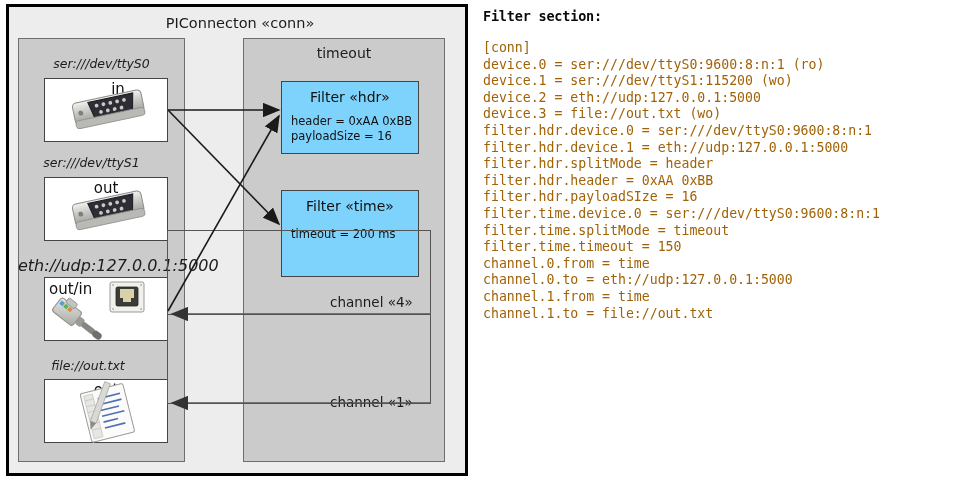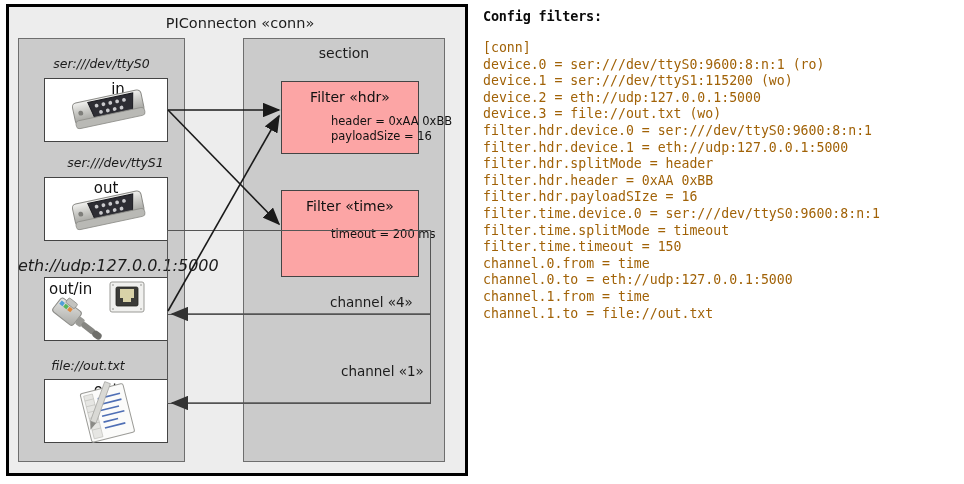--- a/index.html
+++ b/index.html
@@ -42,29 +42,29 @@
   .dev-box{
     position:absolute;background:#ffffff;border:1.5px solid #444;
     box-sizing:border-box;
   }
   .dev-dir{
     position:absolute;font-size:15px;color:#111;white-space:nowrap;
   }
 
   
   .filter-box{
-    position:absolute;background:#fca5a5;border:1.5px solid #444;
+    position:absolute;background:#7dd3fc;border:1.5px solid #444;
     box-sizing:border-box;
   }
   .filter-title{
     position:absolute;left:0;top:7px;width:100%;text-align:center;
     font-size:14px;color:#111;
   }
   .filter-prop{
-    position:absolute;font-size:11.5px;color:#111;white-space:nowrap;margin-left:40px;
+    position:absolute;font-size:11.5px;color:#111;white-space:nowrap;
   }
 
   
   .chan-rect{
     position:absolute;border:1.5px solid #555;box-sizing:border-box;
     background:transparent;
   }
   .chan-label{
     position:absolute;font-size:13.5px;color:#1c1c1c;white-space:nowrap;
   }
@@ -96,52 +96,52 @@
   <div class="outer-frame">
     <div class="outer-title">PIConnecton «conn»</div>
   </div>
 
   <div class="panel" id="devices-panel"></div>
 
   <div class="dev-label" style="left:18px;top:56px;width:167px;">ser:///dev/ttyS0</div>
   <div class="dev-box" style="left:44px;top:78px;width:124px;height:64px;"></div>
   <div class="dev-dir" style="left:44px;top:80px;width:148px;text-align:center;">in</div>
 
-  <div class="dev-label" style="left:32px;top:155px;width:167px;">ser:///dev/ttyS1</div>
+  <div class="dev-label" style="left:8px;top:155px;width:167px;">ser:///dev/ttyS1</div>
   <div class="dev-box" style="left:44px;top:177px;width:124px;height:64px;"></div>
   <div class="dev-dir" style="left:44px;top:179px;width:124px;text-align:center;">out</div>
 
   <div class="dev-label" style="left:18px;top:256px;width:167px;font-size:16px;">eth://udp:127.0.0.1:5000</div>
   <div class="dev-box" style="left:44px;top:277px;width:124px;height:64px;"></div>
   <div class="dev-dir" style="left:49px;top:280px;">out/in</div>
 
   <div class="dev-label" style="left:18px;top:358px;width:140px;">file://out.txt</div>
   <div class="dev-box" style="left:44px;top:379px;width:124px;height:64px;"></div>
   <div class="dev-dir" style="left:44px;top:381px;width:124px;text-align:center;">out</div>
 
   <div class="panel" id="filters-panel">
-    <div class="panel-title">section</div>
+    <div class="panel-title">timeout</div>
   </div>
 
   <div class="filter-box" style="left:281px;top:81px;width:138px;height:73px;">
     <div class="filter-title">Filter «hdr»</div>
     <div class="filter-prop" style="left:9px;top:32px;">header = 0xAA 0xBB</div>
     <div class="filter-prop" style="left:9px;top:47px;">payloadSize = 16</div>
   </div>
 
   <div class="filter-box" style="left:281px;top:190px;width:138px;height:87px;">
     <div class="filter-title">Filter «time»</div>
     <div class="filter-prop" style="left:9px;top:36px;">timeout = 200 ms</div>
   </div>
 
   <div class="chan-rect" style="left:167px;top:230px;width:264px;height:85px;"></div>
   <div class="chan-label" style="left:330px;top:294px;">channel «4»</div>
 
   <div class="chan-rect" style="left:167px;top:314px;width:264px;height:90px;"></div>
-  <div class="chan-label" style="left:330px;top:363px;margin-left:11px;">channel «1»</div>
+  <div class="chan-label" style="left:330px;top:394px;">channel «1»</div>
 
   <svg class="overlay" viewBox="0 0 478 484">
     <defs>
       <marker id="ah" markerWidth="11" markerHeight="9" refX="10" refY="4.5" orient="auto">
         <path d="M0,0 L11,4.5 L0,9 z" fill="#1a1a1a"></path>
       </marker>
       <linearGradient id="metal" x1="0" y1="0" x2="0" y2="1">
         <stop offset="0%" stop-color="#f2f2f0"></stop>
         <stop offset="45%" stop-color="#c9c9c5"></stop>
         <stop offset="100%" stop-color="#9d9d99"></stop>
@@ -248,15 +248,15 @@
     </g>
     <defs>
       <marker id="ah2" markerWidth="11" markerHeight="9" refX="10" refY="4.5" orient="auto">
         <path d="M0,0 L11,4.5 L0,9 z" fill="#333"></path>
       </marker>
     </defs>
   </svg>
 </div>
 
 <div id="config">
-  <div id="config-heading">Config filters:</div>
+  <div id="config-heading">Filter section:</div>
   <div id="config-body"><div>[conn]</div><div>device.0 = ser:///dev/ttyS0:9600:8:n:1 (ro)</div><div>device.1 = ser:///dev/ttyS1:115200 (wo)</div><div>device.2 = eth://udp:127.0.0.1:5000</div><div>device.3 = file://out.txt (wo)</div><div>filter.hdr.device.0 = ser:///dev/ttyS0:9600:8:n:1</div><div>filter.hdr.device.1 = eth://udp:127.0.0.1:5000</div><div>filter.hdr.splitMode = header</div><div>filter.hdr.header = 0xAA 0xBB</div><div>filter.hdr.payloadSIze = 16</div><div>filter.time.device.0 = ser:///dev/ttyS0:9600:8:n:1</div><div>filter.time.splitMode = timeout</div><div>filter.time.timeout = 150</div><div>channel.0.from = time</div><div>channel.0.to = eth://udp:127.0.0.1:5000</div><div>channel.1.from = time</div><div>channel.1.to = file://out.txt</div></div>
 </div>
 
 </body></html>

